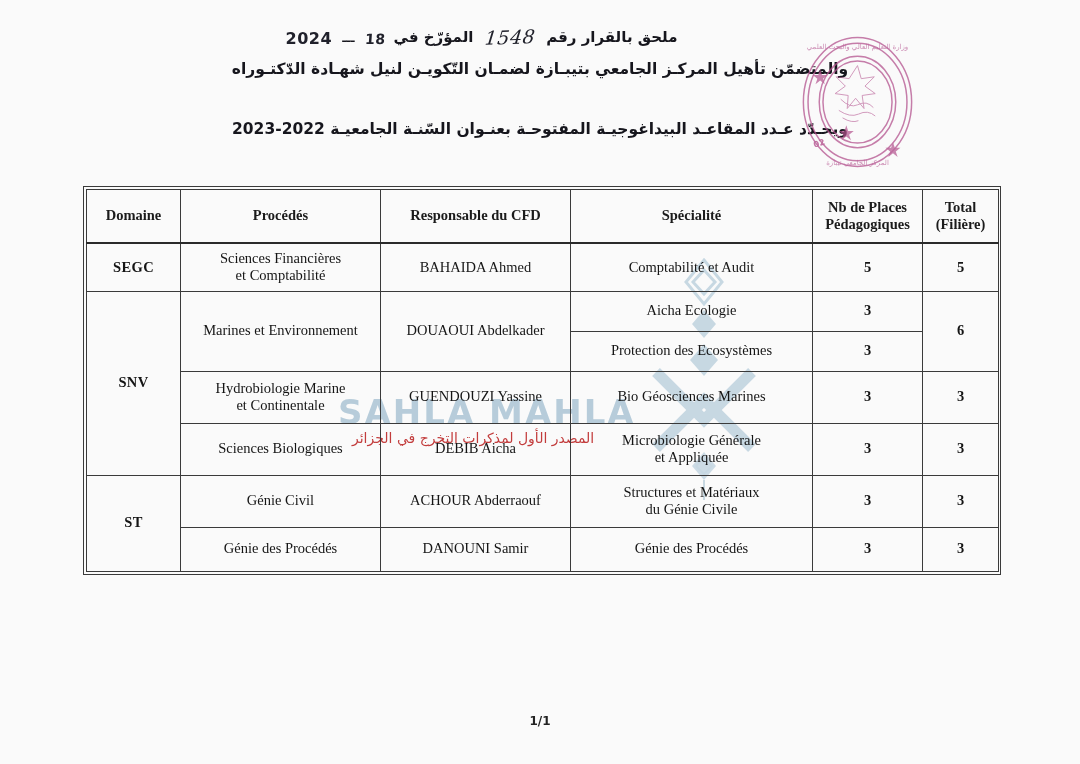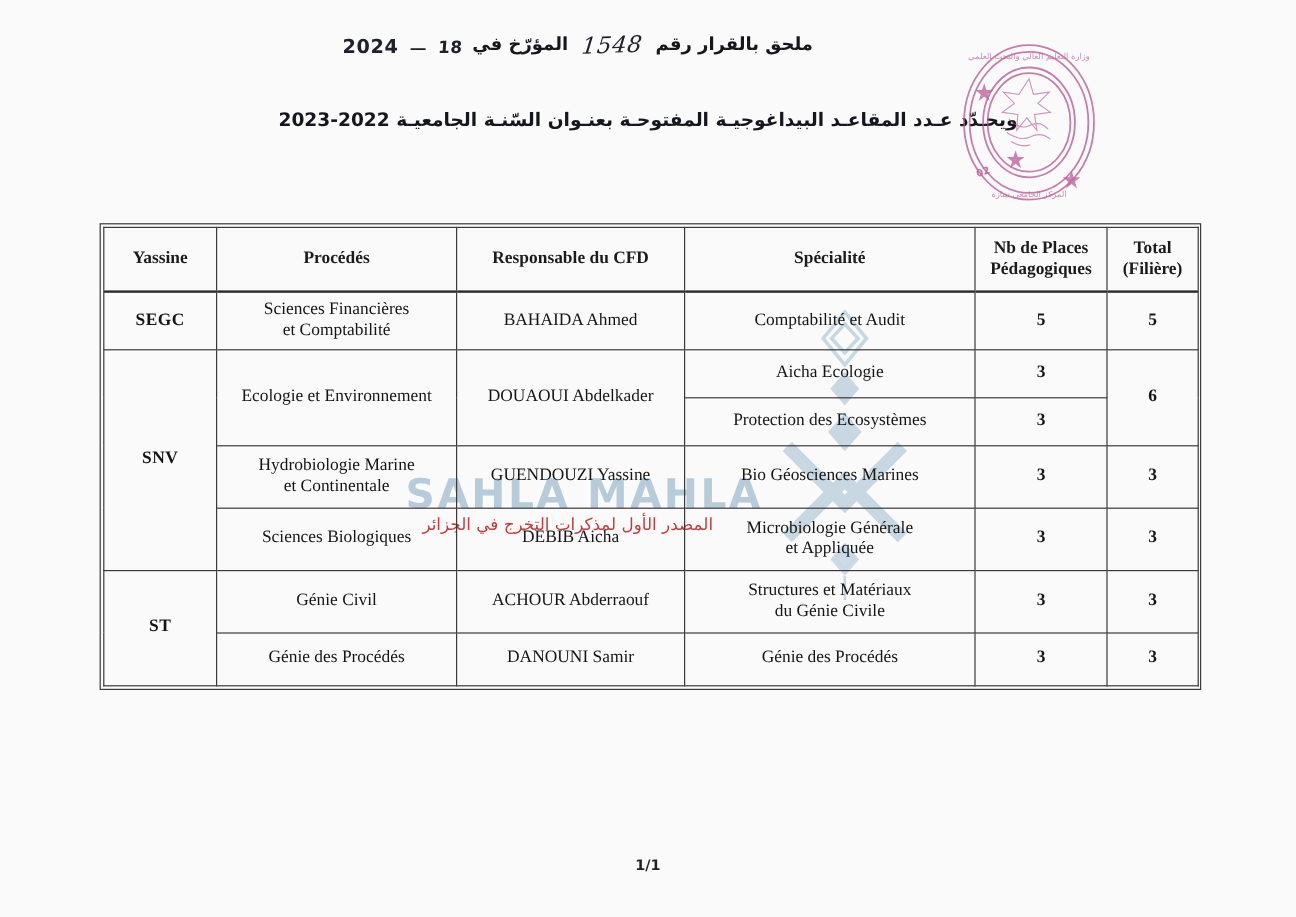--- a/index.html
+++ b/index.html
@@ -234,20 +234,21 @@
 
   <div class="header">
     <div class="hdr-line hdr-line-1">
       <span>ملحق بالقرار رقم</span>
       <span class="handwritten">1548</span>
       <span>المؤرّخ في</span>
       <span class="handwritten hand-date">18</span>
       <span class="hand-sep">ـــ</span>
       <span class="handwritten hand-year">2024</span>
     </div>
+    <div class="hdr-line hdr-line-2">والمتضمّن تأهيل المركـز الجامعي بتيبـازة لضمـان التّكويـن لنيل شهـادة الدّكتـوراه</div>
     <div class="hdr-line hdr-line-3">ويحـدّد عـدد المقاعـد البيداغوجيـة المفتوحـة بعنـوان السّنـة الجامعيـة 2022-2023</div>
   </div>
 
   <div class="stamp">
     <svg viewBox="0 0 160 150" width="155" height="140" aria-hidden="true">
       <g fill="none" stroke="#b4538f" stroke-width="1.6" opacity="0.85">
         <ellipse cx="80" cy="75" rx="58" ry="69"></ellipse>
         <ellipse cx="80" cy="75" rx="53" ry="63"></ellipse>
         <ellipse cx="80" cy="75" rx="41" ry="49"></ellipse>
         <ellipse cx="80" cy="75" rx="37" ry="44"></ellipse>
@@ -310,21 +311,21 @@
       <colgroup>
         <col class="col-domaine">
         <col class="col-filiere">
         <col class="col-resp">
         <col class="col-spec">
         <col class="col-nb">
         <col class="col-total">
       </colgroup>
       <thead>
         <tr>
-          <th>Yassine</th>
+          <th>Domaine</th>
           <th>Procédés</th>
           <th>Responsable du CFD</th>
           <th>Spécialité</th>
           <th>
             <span class="cell-l2">Nb de Places</span>
             <span class="cell-l2">Pédagogiques</span>
           </th>
           <th>
             <span class="cell-l2">Total</span>
             <span class="cell-l2">(Filière)</span>
@@ -341,21 +342,21 @@
             <span class="cell-l2">et Comptabilité</span>
           </td>
           <td rowspan="1">BAHAIDA Ahmed</td>
           <td>Comptabilité et Audit</td>
           <td class="num-cell">5</td>
           <td class="total-cell" rowspan="1">5</td>
         </tr>
 
         <tr style="height:40px">
           <td class="domain-cell" rowspan="4">SNV</td>
-          <td rowspan="2">Ecologie et Environnement</td>
+          <td rowspan="2">Marines et Environnement</td>
           <td rowspan="2">DOUAOUI Abdelkader</td>
           <td>Aicha Ecologie</td>
           <td class="num-cell">3</td>
           <td class="total-cell" rowspan="2">6</td>
         </tr>
 
         <tr style="height:40px">
           <td>Protection des Ecosystèmes</td>
           <td class="num-cell">3</td>
         </tr>

